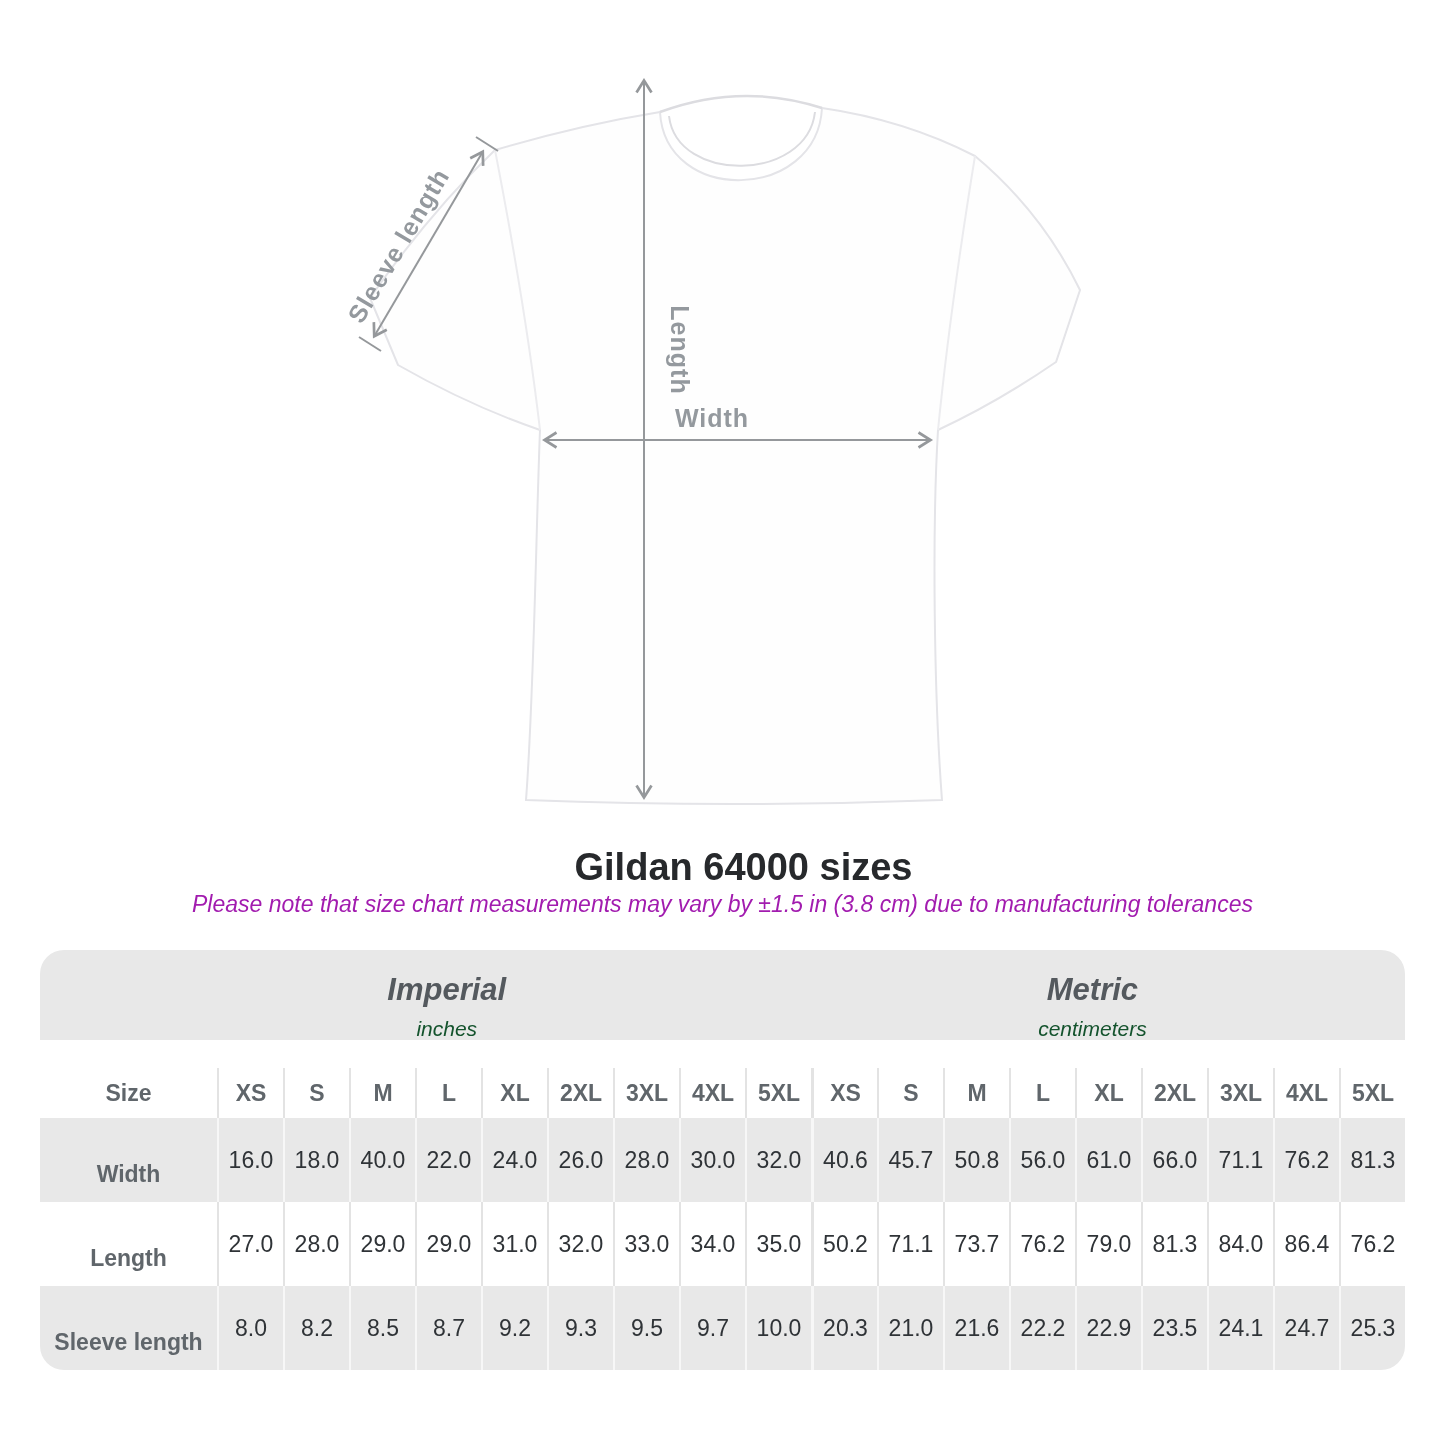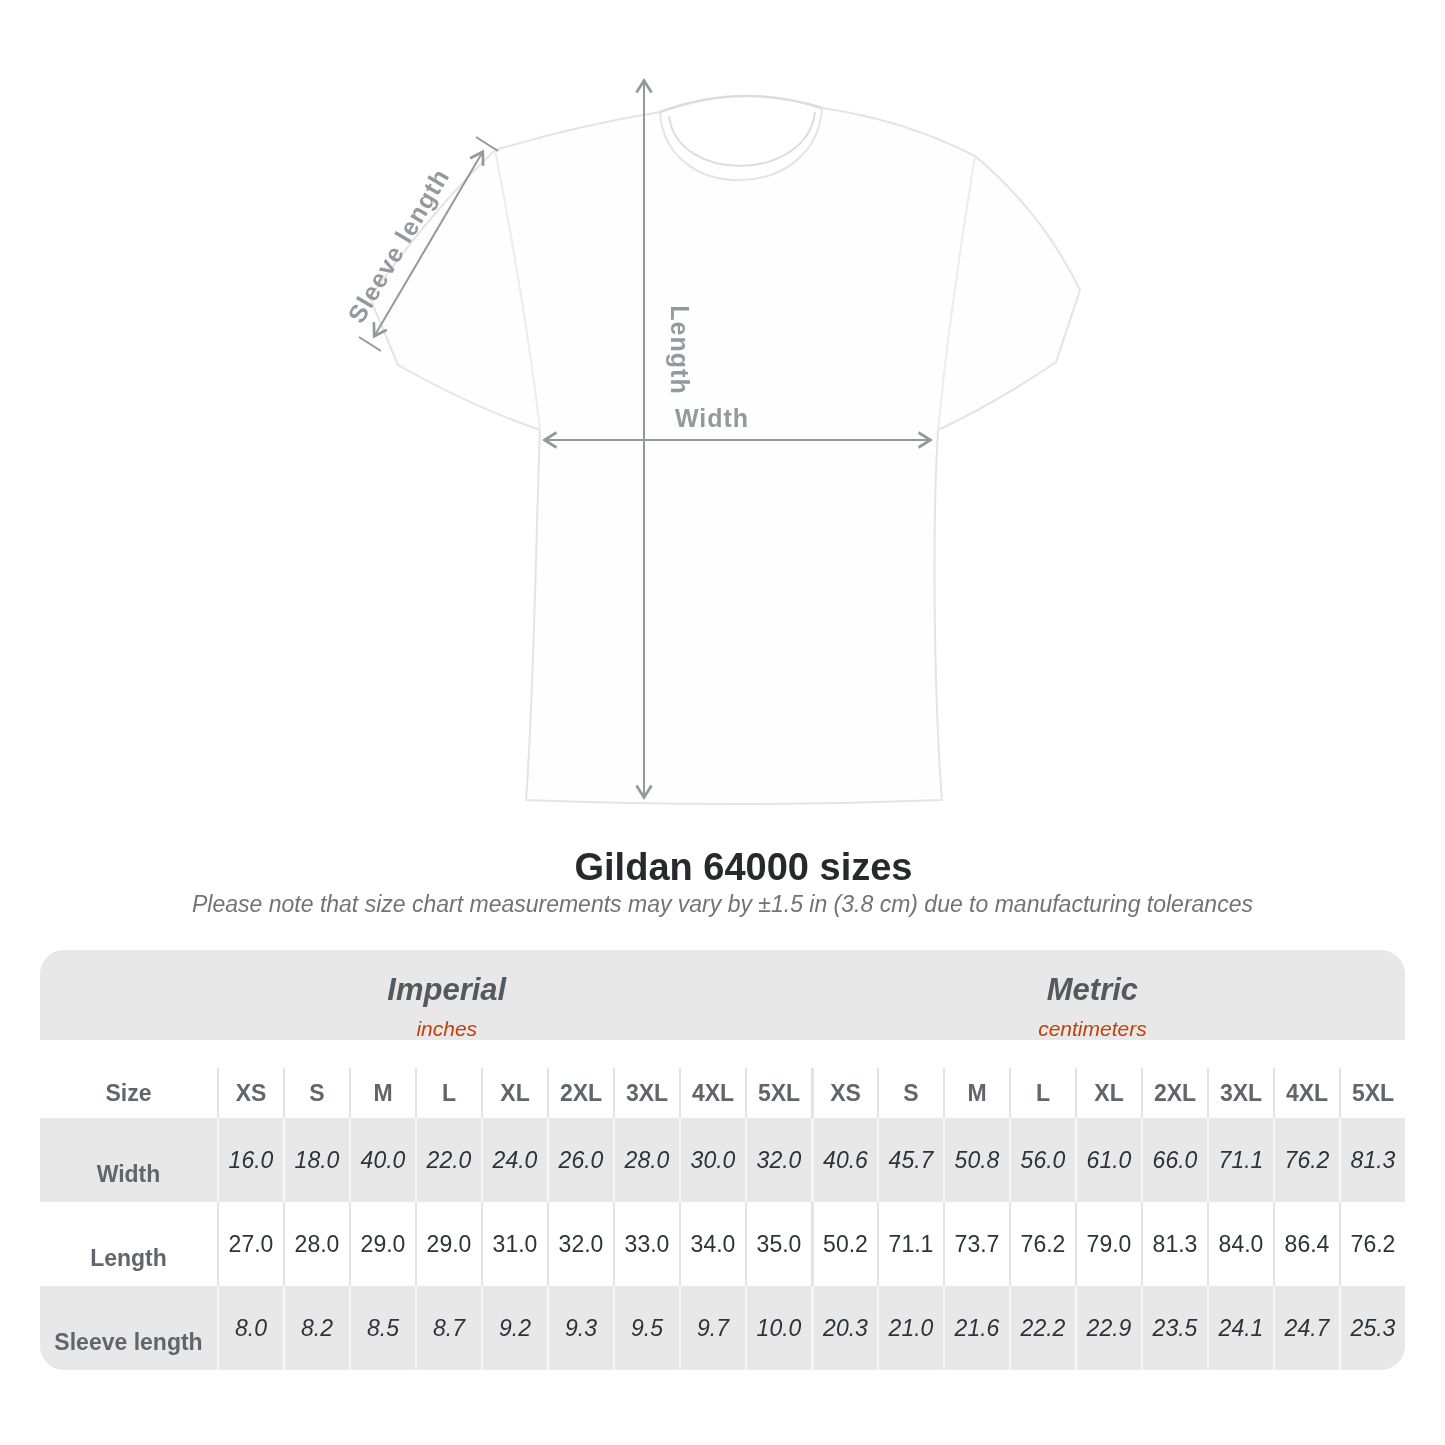--- a/index.html
+++ b/index.html
@@ -14,50 +14,50 @@
   .mlabel { font-family:"Liberation Sans", sans-serif; font-weight:bold; font-size:25px;
             fill:#94999e; letter-spacing:1px; }
 
   
   .title {
     position:absolute; left:0; top:846px; width:100%;
     text-align:center; font-size:38px; font-weight:bold; color:#27292c; margin:0;padding-left:21px;
   }
   .subtitle {
     position:absolute; left:0; top:891px; width:100%;
-    text-align:center; font-size:23px; font-style:italic; color:#737373; margin:0;
+    text-align:center; font-size:23px; font-style:italic; color:#a21caf; margin:0;
   }
 
   
   .size-table {
     position:absolute; left:40px; top:950px; width:1365px;
   }
   .band {
     position:relative; height:90px; background:#e8e8e8;
     border-radius:24px 24px 0 0;
   }
   .band-group { position:absolute; top:22px; transform:translateX(-50%); text-align:center; }
   .band-title { font-size:31px; font-weight:bold; font-style:italic; color:#54595e; }
-  .band-unit  { font-size:21px; font-style:italic; color:#c2410c; margin-top:9px; }
+  .band-unit  { font-size:21px; font-style:italic; color:#14532d; margin-top:9px; }
 
   .trow {
     display:grid; grid-template-columns:177px repeat(18, 1fr);
     background:#ffffff;
   }
   .trow.gray { background:#e8e8e8; }
   .trow.sizes-row { height:78px; }
   .trow.data-row  { height:84px; }
   .trow.last { border-radius:0 0 24px 24px; overflow:hidden; }
 
   .cell {
     display:flex; align-items:center; justify-content:center;
     font-size:23px; color:#2f3337; white-space:nowrap;
   }
   .cell + .cell { border-left:2px solid #e3e3e3; }
-  .trow.gray .cell + .cell { border-left-color:#f7f7f7;font-style:italic; }
+  .trow.gray .cell + .cell { border-left-color:#f7f7f7; }
   .cell.mid { border-left-width:3px; }
   .label-cell, .sizes-row .cell { font-weight:bold; color:#60666b;margin-top:28px; }
 </style>
 </head>
 <body>
 
 <div class="page">
 
   <div class="figure">
     <svg viewBox="0 0 790 800">

